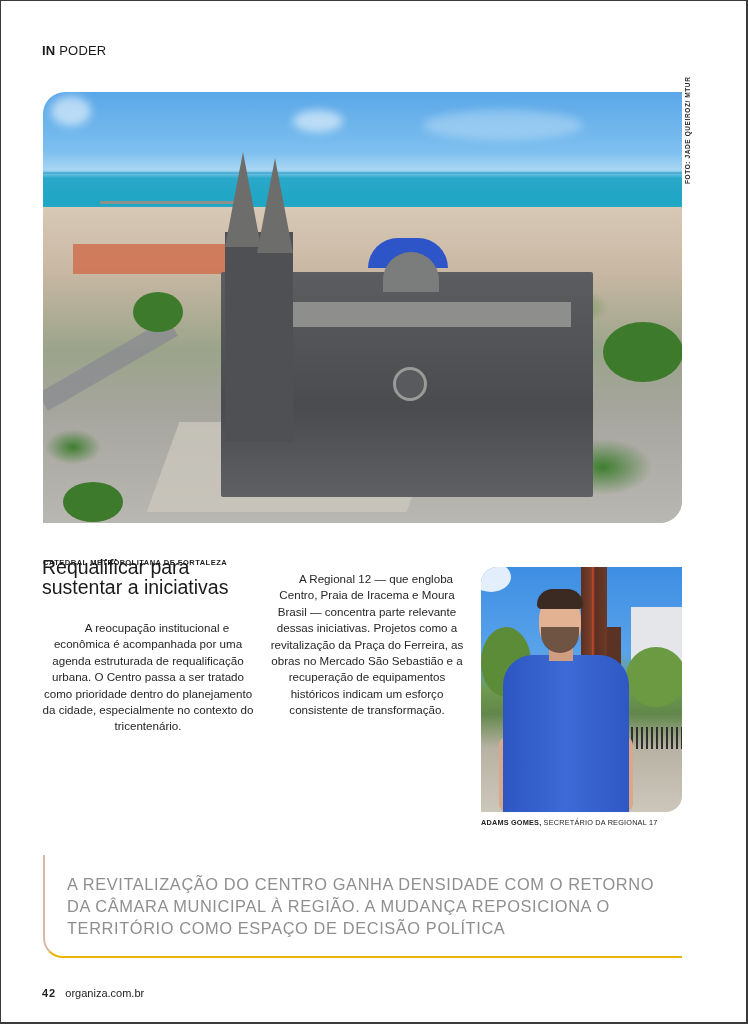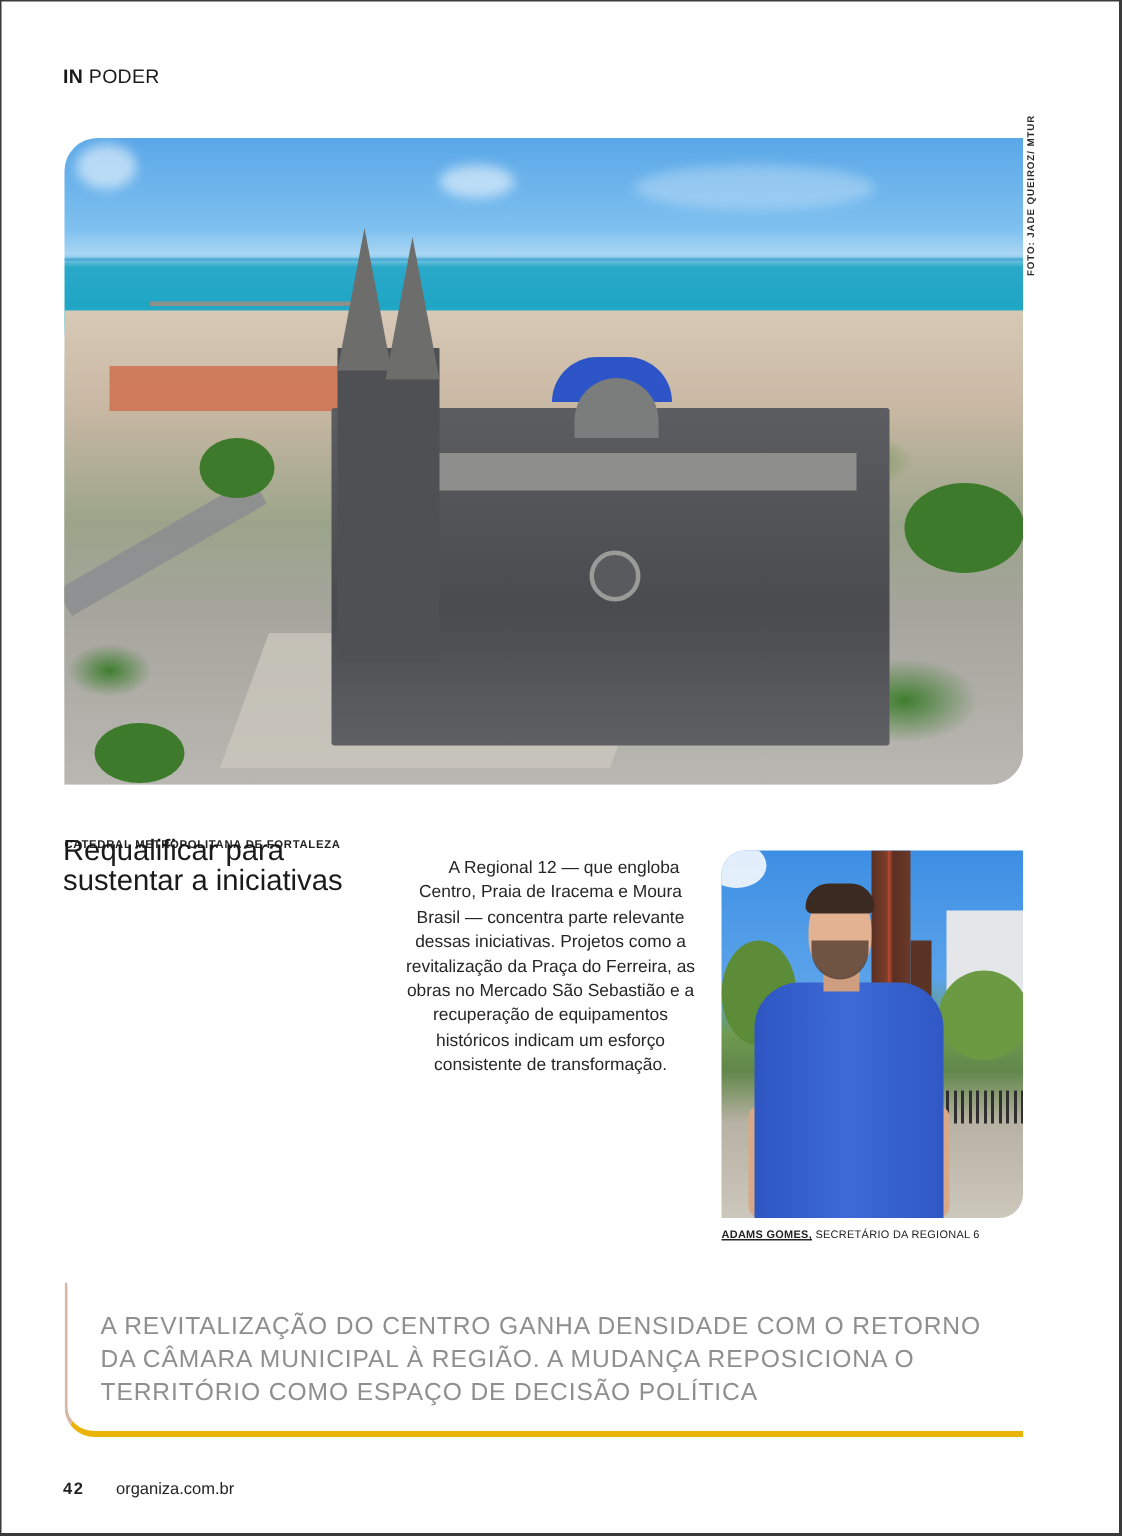--- a/index.html
+++ b/index.html
@@ -55,29 +55,29 @@
     .portrait .fence { position: absolute; left: 140px; top: 160px; width: 61px; height: 22px; background: repeating-linear-gradient(90deg, #2f2f2f 0 2px, transparent 2px 5px); }
     .portrait .cloud { position: absolute; left: -10px; top: -5px; width: 40px; height: 30px; border-radius: 50%; background: rgba(255,255,255,0.85); }
     .portrait .head { position: absolute; left: 58px; top: 26px; width: 42px; height: 58px; border-radius: 46% 46% 44% 44%; background: #e2b292; }
     .portrait .hair { position: absolute; left: 56px; top: 22px; width: 46px; height: 20px; border-radius: 22px 22px 6px 6px; background: #3b2a21; }
     .portrait .beard { position: absolute; left: 60px; top: 60px; width: 38px; height: 26px; border-radius: 0 0 19px 19px; background: #5a4336; opacity: .85; }
     .portrait .neck { position: absolute; left: 68px; top: 80px; width: 24px; height: 14px; background: #cf9d7f; }
     .portrait .shirt { position: absolute; left: 22px; top: 88px; width: 126px; height: 170px; border-radius: 30px 30px 0 0; background: linear-gradient(90deg, #2d56c2, #3d6ad6 50%, #2f58c4); }
     .portrait .arm-l { position: absolute; left: 18px; top: 170px; width: 16px; height: 75px; background: #d9a987; border-radius: 8px; }
     .portrait .arm-r { position: absolute; left: 136px; top: 170px; width: 16px; height: 75px; background: #d9a987; border-radius: 8px; }
     .caption-portrait { position: absolute; left: 481px; top: 818px; font-size: 7.3px; letter-spacing: 0.2px; color: #222; }
-    .caption-portrait b { font-weight: bold; text-decoration: underline; }
+    .caption-portrait b { font-weight: bold; }
 
     
-    .pullquote { position: absolute; left: 43px; top: 855px; width: 639px; height: 103px; border-left: 2px solid #d7b8a6; border-bottom: 4px solid #eab308; border-radius: 0 0 0 20px; }
+    .pullquote { position: absolute; left: 43px; top: 855px; width: 639px; height: 103px; border-left: 2px solid #d7b8a6; border-bottom: 2px solid #eab308; border-radius: 0 0 0 20px; }
     .pullquote p { position: absolute; left: 22px; top: 18px; width: 610px; font-size: 16.4px; line-height: 22px; letter-spacing: 0.6px; color: #8f8f8f; text-transform: uppercase; }
 
     
     .footer { position: absolute; left: 42px; top: 987px; font-size: 11px; color: #222; }
-    .footer .page-num { font-weight: bold; letter-spacing: 1px; margin-right: 18px; }
+    .footer .page-num { font-weight: bold; letter-spacing: 1px; margin-right: 6px; }
   </style>
 </head>
 <body>
 
 <div class="page-frame"></div>
 
 <div class="section-label">
   <span class="in">IN</span>
   <span>PODER</span>
 </div>
@@ -106,20 +106,21 @@
   <div class="tree" style="left:560px;top:230px;width:80px;height:60px;"></div>
 </div>
 <div class="credit">
   <span>FOTO: JADE QUEIROZ/ MTUR</span>
 </div>
 <div class="caption-main">CATEDRAL METROPOLITANA DE FORTALEZA</div>
 
 <h1 class="headline">Requalificar para sustentar a iniciativas</h1>
 
 <div class="col col1">
+  <p>A reocupação institucional e econômica é acompanhada por uma agenda estruturada de requalificação urbana. O Centro passa a ser tratado como prioridade dentro do planejamento da cidade, especialmente no contexto do tricentenário.</p>
 </div>
 
 <div class="col col2">
   <p>A Regional 12 — que engloba Centro, Praia de Iracema e Moura Brasil — concentra parte relevante dessas iniciativas. Projetos como a revitalização da Praça do Ferreira, as obras no Mercado São Sebastião e a recuperação de equipamentos históricos indicam um esforço consistente de transformação.</p>
 </div>
 
 <div class="portrait" title="Adams Gomes sorrindo, de camisa azul, em praça no Centro">
   <div class="cloud"></div>
   <div class="tree-l"></div>
   <div class="building"></div>
@@ -129,21 +130,21 @@
   <div class="fence"></div>
   <div class="arm-l"></div>
   <div class="arm-r"></div>
   <div class="shirt"></div>
   <div class="neck"></div>
   <div class="head"></div>
   <div class="beard"></div>
   <div class="hair"></div>
 </div>
 <div class="caption-portrait">
-  <b>ADAMS GOMES,</b><span> SECRETÁRIO DA REGIONAL 6</span>
+  <b>ADAMS GOMES,</b><span> SECRETÁRIO DA REGIONAL 17</span>
 </div>
 
 <div class="pullquote">
   <p>A revitalização do Centro ganha densidade com o retorno da Câmara Municipal à região. A mudança reposiciona o território como espaço de decisão política</p>
 </div>
 
 <div class="footer">
   <span class="page-num">42</span>
   <span>organiza.com.br</span>
 </div>

